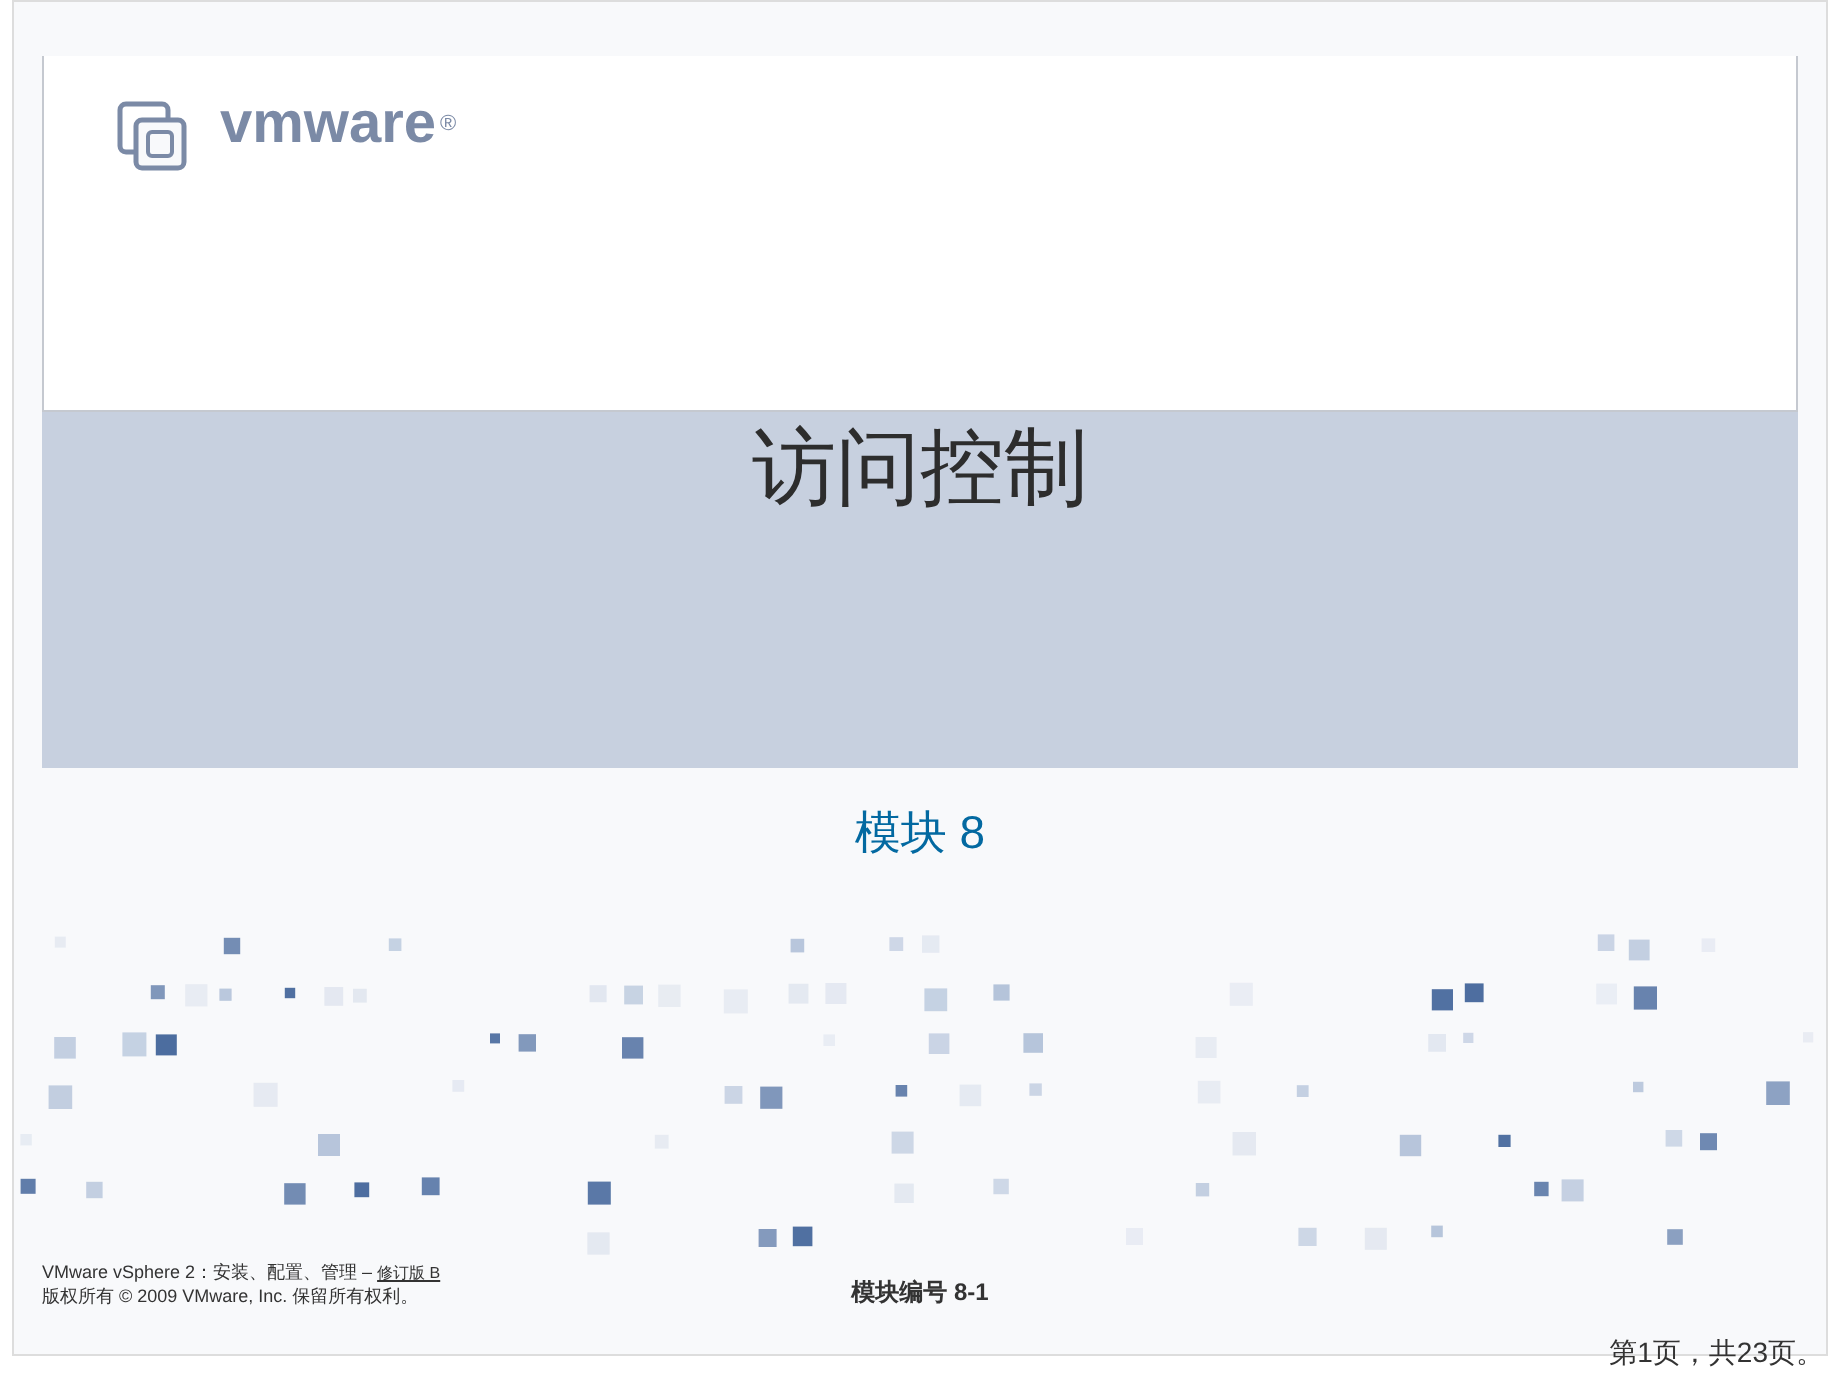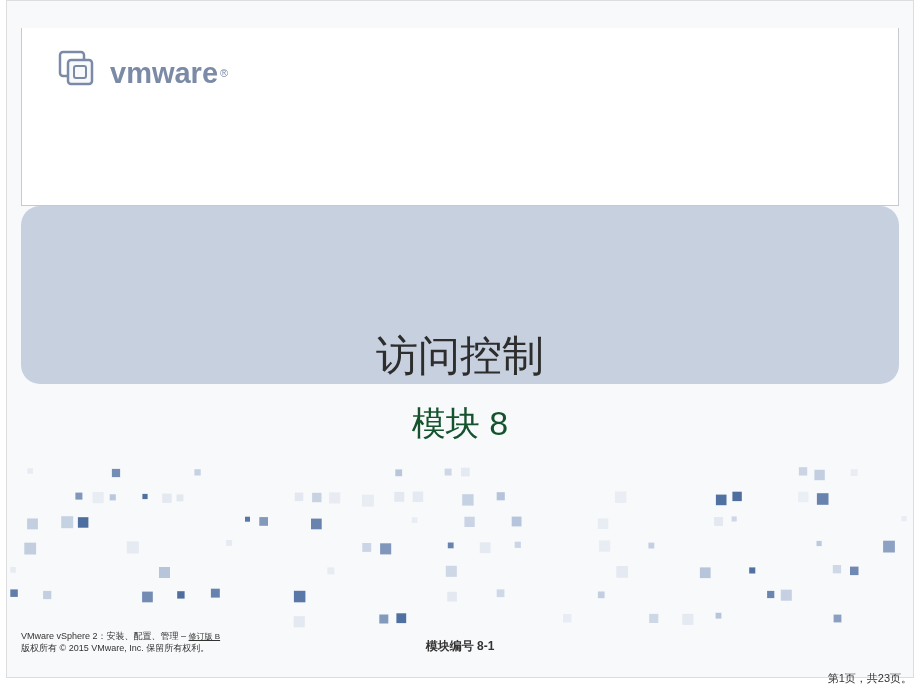--- a/index.html
+++ b/index.html
@@ -32,21 +32,21 @@
       background: #ffffff;
       border-left: 1px solid #c5c9d0;
       border-right: 1px solid #c5c9d0;
       border-bottom: 1px solid #c5c9d0;
     }
     .logo-area {
       position: absolute;
       top: 18px;
       left: 32px;
       display: flex;
-      align-items: flex-end;
+      align-items: flex-start;
       gap: 12px;
     }
     .logo-icon {
       width: 44px;
       height: 44px;
     }
     .logo-text {
       font-size: 29px;
       font-weight: bold;
       color: #7b8aa6;
@@ -59,39 +59,38 @@
       margin-left: 2px;
     }
     .title-band {
       position: absolute;
       top: 205px;
       left: 14px;
       right: 14px;
       height: 178px;
       background: #c7d0df;
       display: flex;
-      align-items: flex-end;
+      align-items: flex-start;
       justify-content: center;
-      border-radius: 19px;
     }
     .title-text {
       font-size: 42px;
       color: #2d2d2d;
       font-weight: normal;
     }
     .subtitle-area {
       position: absolute;
       top: 400px;
       left: 0;
       right: 0;
       text-align: center;
     }
     .subtitle-text {
-      font-size: 34px;
-      color: #14532d;
+      font-size: 23px;
+      color: #0369a1;
     }
     .dots-pattern {
       position: absolute;
       bottom: 40px;
       left: 0;
       right: 0;
       height: 170px;
       pointer-events: none;
     }
     .footer-info {
@@ -112,21 +111,21 @@
       left: 50%;
       transform: translateX(-50%);
       font-size: 12px;
       color: #333;
       font-weight: bold;
     }
     .page-indicator {
       position: absolute;
       bottom: 4px;
       right: 8px;
-      font-size: 11px;
+      font-size: 14px;
       color: #333;
     }
   </style>
 </head>
 <body>
 
 <div class="slide-container">
 
   <div class="header-band">
     <div class="logo-area">
@@ -236,20 +235,20 @@
           <rect x="708.6" y="145.8" width="5.8" height="5.8" fill="#b4c3da" opacity="0.97"></rect>
           <rect x="826.6" y="147.6" width="7.8" height="7.8" fill="#4a6b9e" opacity="0.63"></rect>
         </g>
     </svg>
   </div>
 
   <div class="footer-info">
     <div class="line1">
       <span>VMware vSphere 2：安装、配置、管理 – </span><span class="suffix">修订版 B</span>
     </div>
-    <div>版权所有 © 2015 VMware, Inc. 保留所有权利。</div>
+    <div>版权所有 © 2009 VMware, Inc. 保留所有权利。</div>
   </div>
 
   <div class="module-number">模块编号 8-1</div>
 
 </div>
 
 <div class="page-indicator">第1页，共23页。</div>
 
 </body></html>

